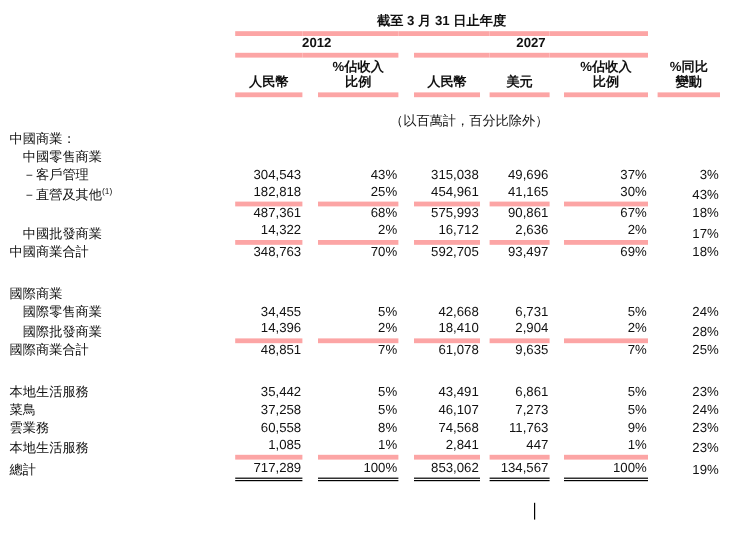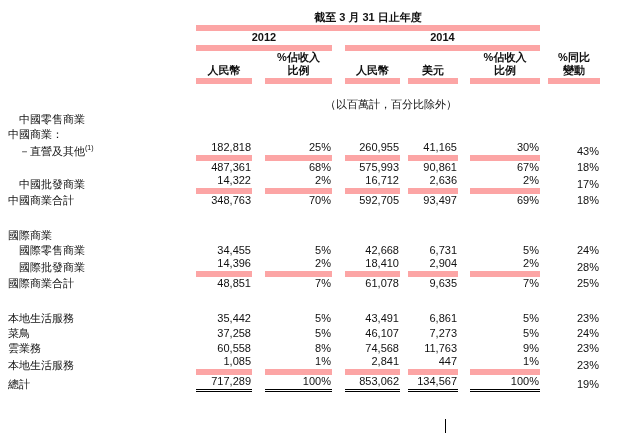--- a/index.html
+++ b/index.html
@@ -10,21 +10,21 @@
   }
   table{
     border-collapse:collapse;table-layout:fixed;
     width:592px;margin:8px 0 0 8px;font-size:11px;line-height:13px;
   }
   td{padding:0;vertical-align:bottom;white-space:nowrap;overflow:visible;}
   .c{text-align:center;}
   .num{text-align:right;padding-right:1px;}
   .label{text-align:left;}
   .ind{padding-left:11px;}
-  .rule{border-bottom:6px solid #fca5a5;padding-bottom:1px;}
+  .rule{border-bottom:4px solid #fca5a5;padding-bottom:1px;}
   .rule-d{border-bottom:3px double #000;padding-bottom:1px;text-align:right;}
   .hd{font-weight:bold;}
   tr.title-row{height:20px;}
   tr.years-row{height:17px;}
   tr.cols-row{height:33px;}
   tr.note-row{height:24px;}
   tr.note-row td{vertical-align:top;padding-top:14px;}
   .note-cell{text-align:center;padding-left:46px;}
   tbody tr{height:15px;}
   tbody tr.r-rule{height:17px;}
@@ -55,21 +55,21 @@
     <tr class="title-row">
       <td></td>
       <td colspan="9" class="c hd rule">截至 3 月 31 日止年度</td>
       <td></td>
       <td></td>
     </tr>
     <tr class="years-row">
       <td></td>
       <td colspan="3" class="c hd rule">2012</td>
       <td></td>
-      <td colspan="5" class="c hd rule">2014</td>
+      <td colspan="5" class="c hd rule">2027</td>
       <td></td>
       <td></td>
     </tr>
     <tr class="cols-row">
       <td></td>
       <td class="c hd rule">
         <div></div>
         <div>人民幣</div>
       </td>
       <td></td>
@@ -100,54 +100,68 @@
     </tr>
     <tr class="note-row">
       <td></td>
       <td colspan="9" class="note-cell">（以百萬計，百分比除外）</td>
       <td></td>
       <td></td>
     </tr>
   </thead>
   <tbody>
       <tr>
+        <td class="label">中國商業：</td>
+        <td class="num"></td>
+        <td></td>
+        <td class="num"></td>
+        <td></td>
+        <td class="num"></td>
+        <td></td>
+        <td class="num"></td>
+        <td></td>
+        <td class="num"></td>
+        <td></td>
+        <td class="num"></td>
+      </tr>
+      <tr>
         <td class="label ind">中國零售商業</td>
         <td class="num"></td>
         <td></td>
         <td class="num"></td>
         <td></td>
         <td class="num"></td>
         <td></td>
         <td class="num"></td>
         <td></td>
         <td class="num"></td>
         <td></td>
         <td class="num"></td>
       </tr>
       <tr>
-        <td class="label">中國商業：</td>
-        <td class="num"></td>
-        <td></td>
-        <td class="num"></td>
-        <td></td>
-        <td class="num"></td>
-        <td></td>
-        <td class="num"></td>
-        <td></td>
-        <td class="num"></td>
-        <td></td>
-        <td class="num"></td>
+        <td class="label ind">－客戶管理</td>
+        <td class="num">304,543</td>
+        <td></td>
+        <td class="num">43%</td>
+        <td></td>
+        <td class="num">315,038</td>
+        <td></td>
+        <td class="num">49,696</td>
+        <td></td>
+        <td class="num">37%</td>
+        <td></td>
+        <td class="num">3%</td>
       </tr>
       <tr class="r-rule">
         <td class="label ind">－直營及其他<sup>(1)</sup></td>
         <td class="num rule">182,818</td>
         <td></td>
         <td class="num rule">25%</td>
         <td></td>
-        <td class="num rule">260,955</td>
+        <td class="num rule">454,961</td>
         <td></td>
         <td class="num rule">41,165</td>
         <td></td>
         <td class="num rule">30%</td>
         <td></td>
         <td class="num">43%</td>
       </tr>
       <tr>
         <td class="label"></td>
         <td class="num">487,361</td>

